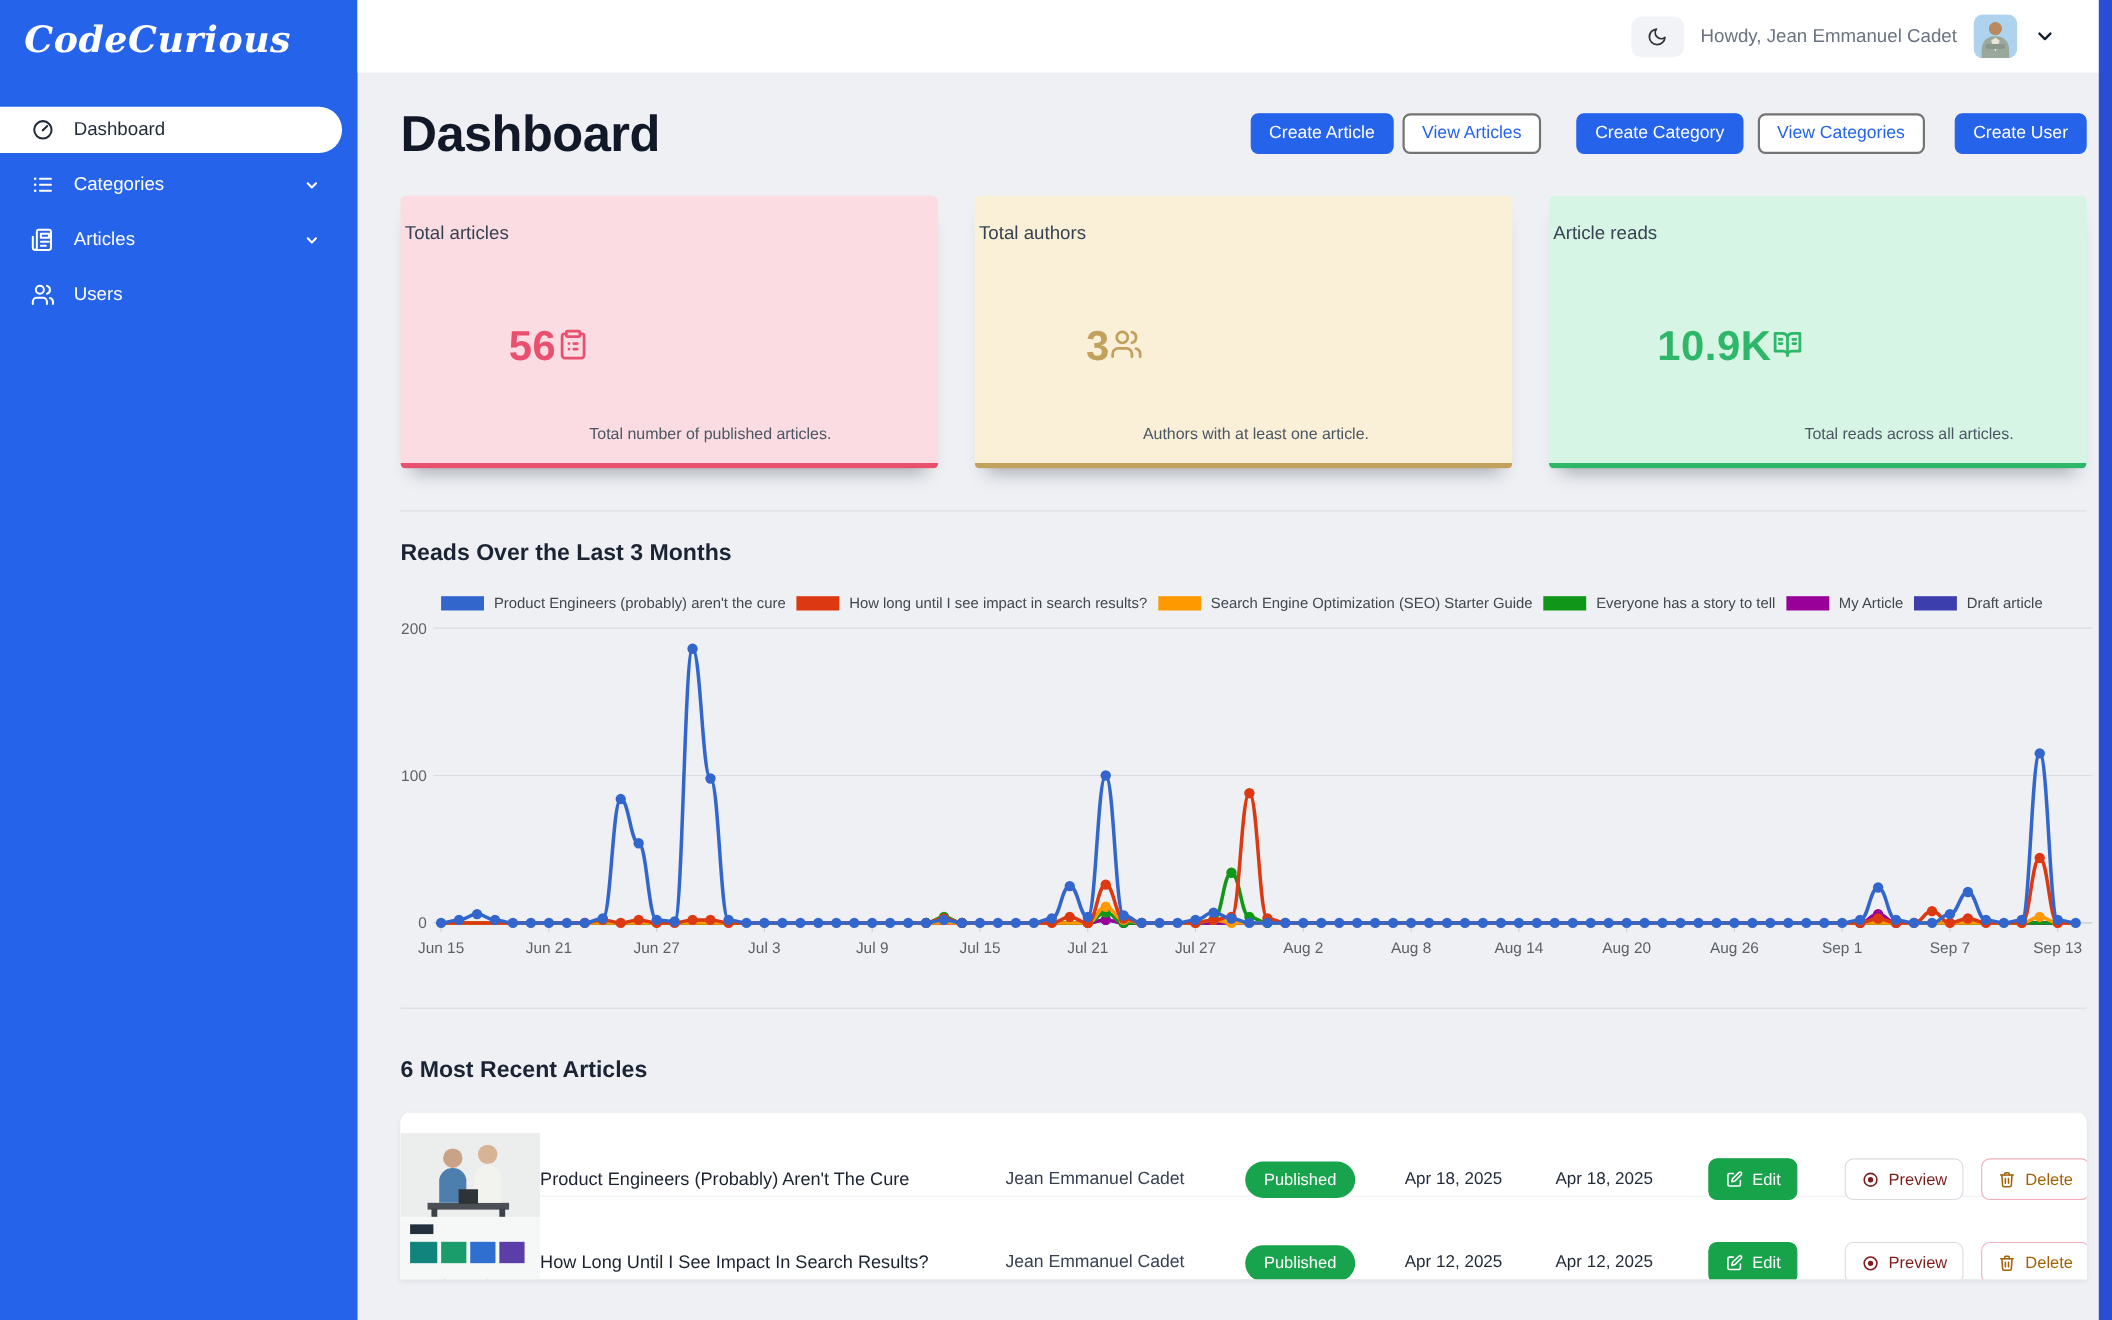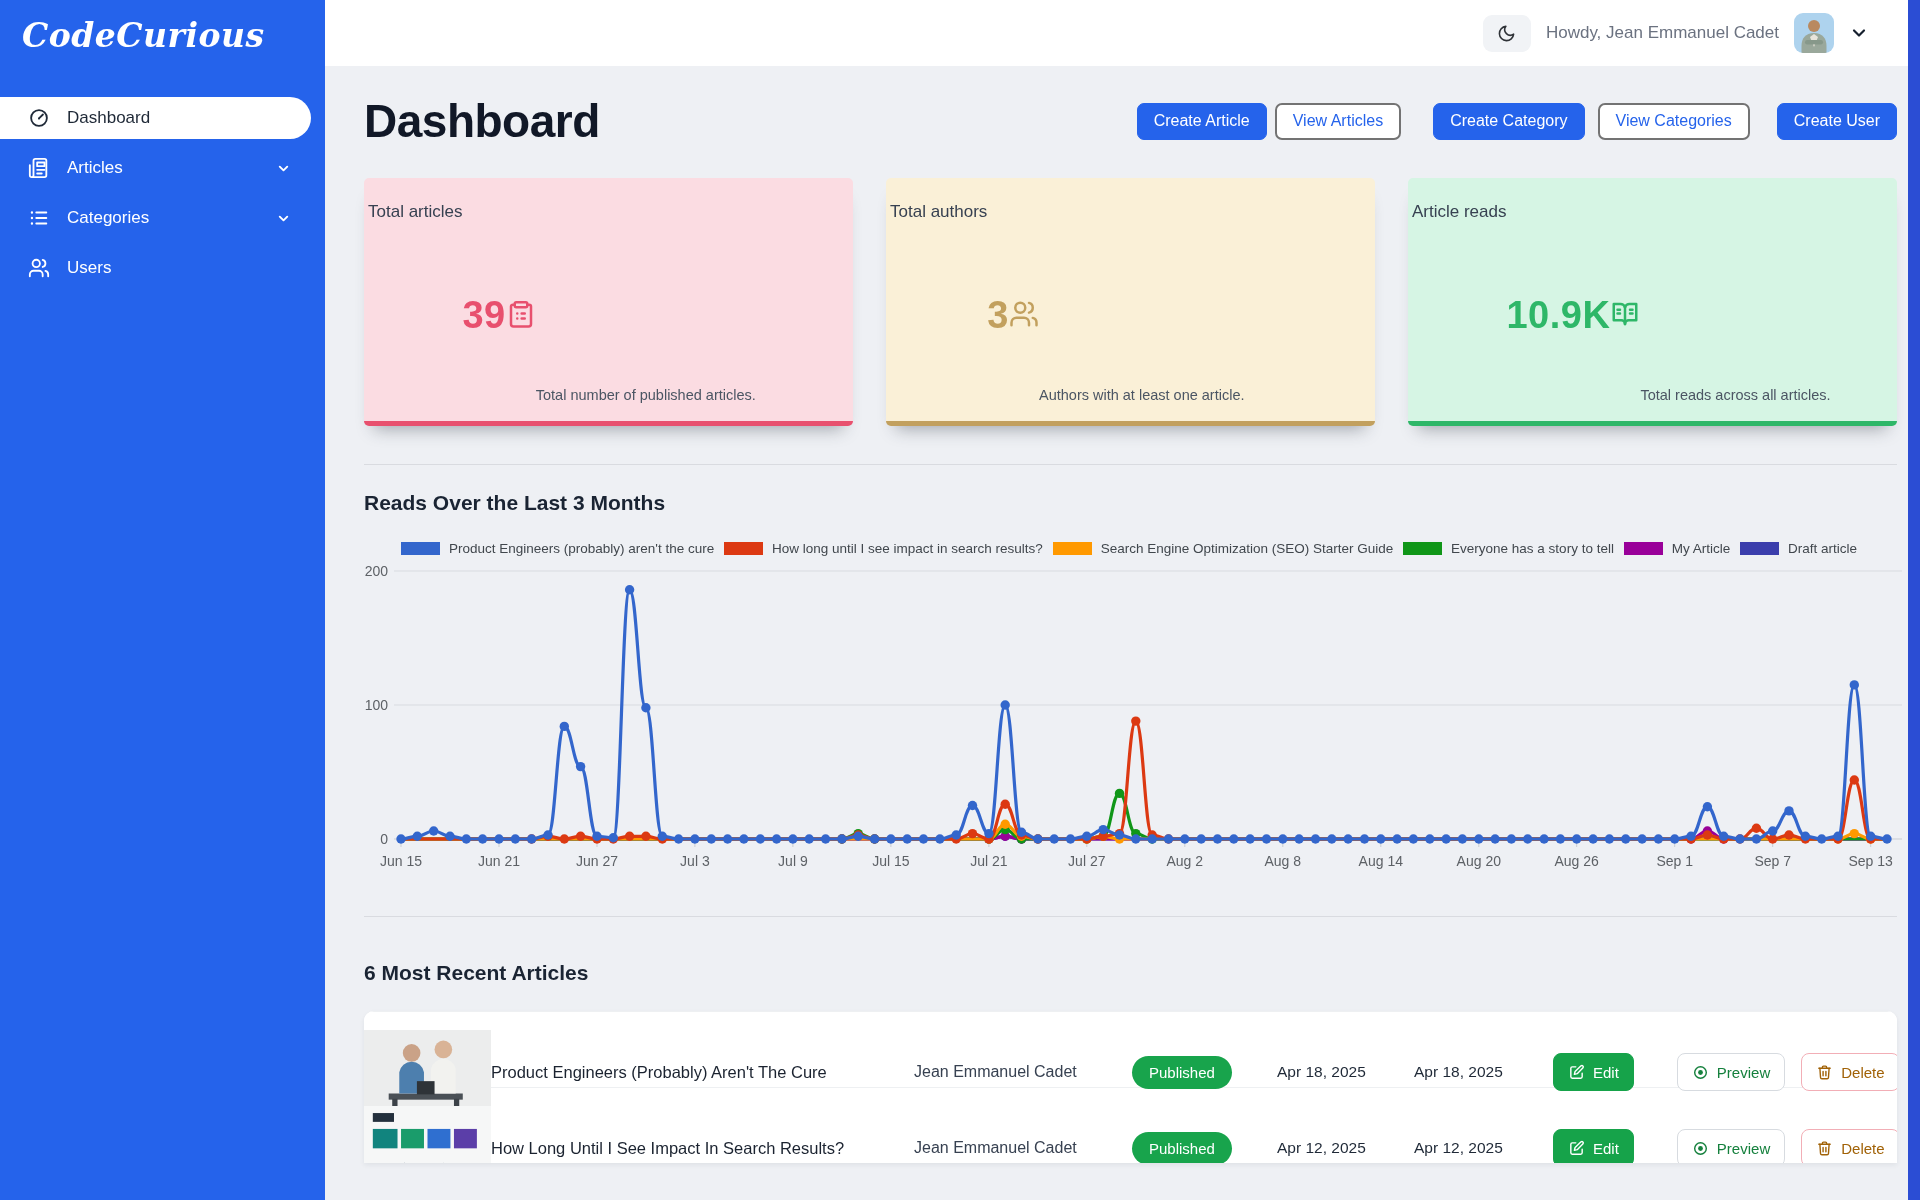--- a/index.html
+++ b/index.html
@@ -109,21 +109,21 @@
     padding:8px 17px; font-size:15px;
   }
   .action-cell { display:flex; justify-content:center; align-items:center; gap:16px; }
   .abtn {
     display:inline-flex; align-items:center; gap:8px; height:38px; padding:0 14px;
     border-radius:8px; font-size:15px; font-family:inherit; cursor:pointer; border:1px solid transparent;
     background:#fff;
   }
   .abtn svg { width:17px; height:17px; }
   .abtn.edit { background:#16a34a; color:#fff; border-color:#16a34a; }
-  .abtn.preview { border-color:#d7dbe0; color:#15803d;margin-left:27px; }
+  .abtn.preview { border-color:#d7dbe0; color:#7f1d1d;margin-left:27px; }
   .abtn.delete { border-color:#f2aeb6; color:#a16207; }
 
   
   .scrollbar { position:absolute; top:0; right:0; width:12px; height:100%; background:#2b4dd4; }
 </style>
 </head>
 <body>
 
 <div class="app">
 
@@ -133,36 +133,36 @@
         <div class="nav-item active">
           <svg class="" viewBox="0 0 24 24" fill="none" stroke="currentColor" stroke-width="2" stroke-linecap="round" stroke-linejoin="round">
             <circle cx="12" cy="12" r="8.6"></circle>
             <path d="M12 12.5l4.3-4.3"></path>
             <circle cx="12" cy="12.5" r="1" fill="currentColor" stroke="none"></circle>
           </svg>
           <span>Dashboard</span>
         </div>
         <div class="nav-item">
           <svg class="" viewBox="0 0 24 24" fill="none" stroke="currentColor" stroke-width="2" stroke-linecap="round" stroke-linejoin="round">
+            <path d="M9 6h11M9 12h11M9 18h11"></path>
+            <path d="M4.3 6h.01M4.3 12h.01M4.3 18h.01" stroke-width="2.6"></path>
+          </svg>
+          <span>Categories</span>
+          <svg class="chev" viewBox="0 0 24 24" fill="none" stroke="currentColor" stroke-width="3" stroke-linecap="round" stroke-linejoin="round">
+            <path d="M6 9l6 6 6-6"></path>
+          </svg>
+        </div>
+        <div class="nav-item">
+          <svg class="" viewBox="0 0 24 24" fill="none" stroke="currentColor" stroke-width="2" stroke-linecap="round" stroke-linejoin="round">
             <path d="M4 22h14a2 2 0 0 0 2-2V4a2 2 0 0 0-2-2H8a2 2 0 0 0-2 2v16a2 2 0 0 1-4 0V9"></path>
             <path d="M18 14h-8"></path>
             <path d="M15 18h-5"></path>
             <path d="M10 6h8v4h-8z"></path>
           </svg>
           <span>Articles</span>
-          <svg class="chev" viewBox="0 0 24 24" fill="none" stroke="currentColor" stroke-width="3" stroke-linecap="round" stroke-linejoin="round">
-            <path d="M6 9l6 6 6-6"></path>
-          </svg>
-        </div>
-        <div class="nav-item">
-          <svg class="" viewBox="0 0 24 24" fill="none" stroke="currentColor" stroke-width="2" stroke-linecap="round" stroke-linejoin="round">
-            <path d="M9 6h11M9 12h11M9 18h11"></path>
-            <path d="M4.3 6h.01M4.3 12h.01M4.3 18h.01" stroke-width="2.6"></path>
-          </svg>
-          <span>Categories</span>
           <svg class="chev" viewBox="0 0 24 24" fill="none" stroke="currentColor" stroke-width="3" stroke-linecap="round" stroke-linejoin="round">
             <path d="M6 9l6 6 6-6"></path>
           </svg>
         </div>
         <div class="nav-item">
           <svg class="" viewBox="0 0 24 24" fill="none" stroke="currentColor" stroke-width="2" stroke-linecap="round" stroke-linejoin="round">
             <path d="M16 21v-2a4 4 0 0 0-4-4H6a4 4 0 0 0-4 4v2"></path>
             <circle cx="9" cy="7" r="4"></circle>
             <path d="M22 21v-2a4 4 0 0 0-3-3.87"></path>
             <path d="M16 3.13a4 4 0 0 1 0 7.75"></path>
@@ -203,21 +203,21 @@
             <button class="btn solid" style="margin-left:32px">Create Category</button>
             <button class="btn outline" style="margin-left:13px">View Categories</button>
             <button class="btn solid" style="margin-left:27px">Create User</button>
           </div>
       </div>
 
       <div class="cards" id="stat-cards">
           <div class="card" style="background:#fbdce2;border-bottom-color:#e8506e">
             <div class="label">Total articles</div>
             <div class="value-row">
-              <span class="value" style="color:#e8506e">39</span>
+              <span class="value" style="color:#e8506e">56</span>
               <span class="cicon" style="color:#e8506e"><svg class="" viewBox="0 0 24 24" fill="none" stroke="currentColor" stroke-width="2" stroke-linecap="round" stroke-linejoin="round">
                   <rect x="7" y="2.5" width="10" height="4" rx="1.2"></rect>
                   <path d="M17 4.5h1.5A1.5 1.5 0 0 1 20 6v14a2 2 0 0 1-2 2H6a2 2 0 0 1-2-2V6a1.5 1.5 0 0 1 1.5-1.5H7"></path>
                   <path d="M9 11.5h.01M12.5 11.5H15M9 15.5h.01M12.5 15.5H15"></path>
                 </svg></span>
             </div>
             <div class="desc">Total number of published articles.</div>
           </div>
           <div class="card" style="background:#faf0d7;border-bottom-color:#c2a05e">
             <div class="label">Total authors</div>

